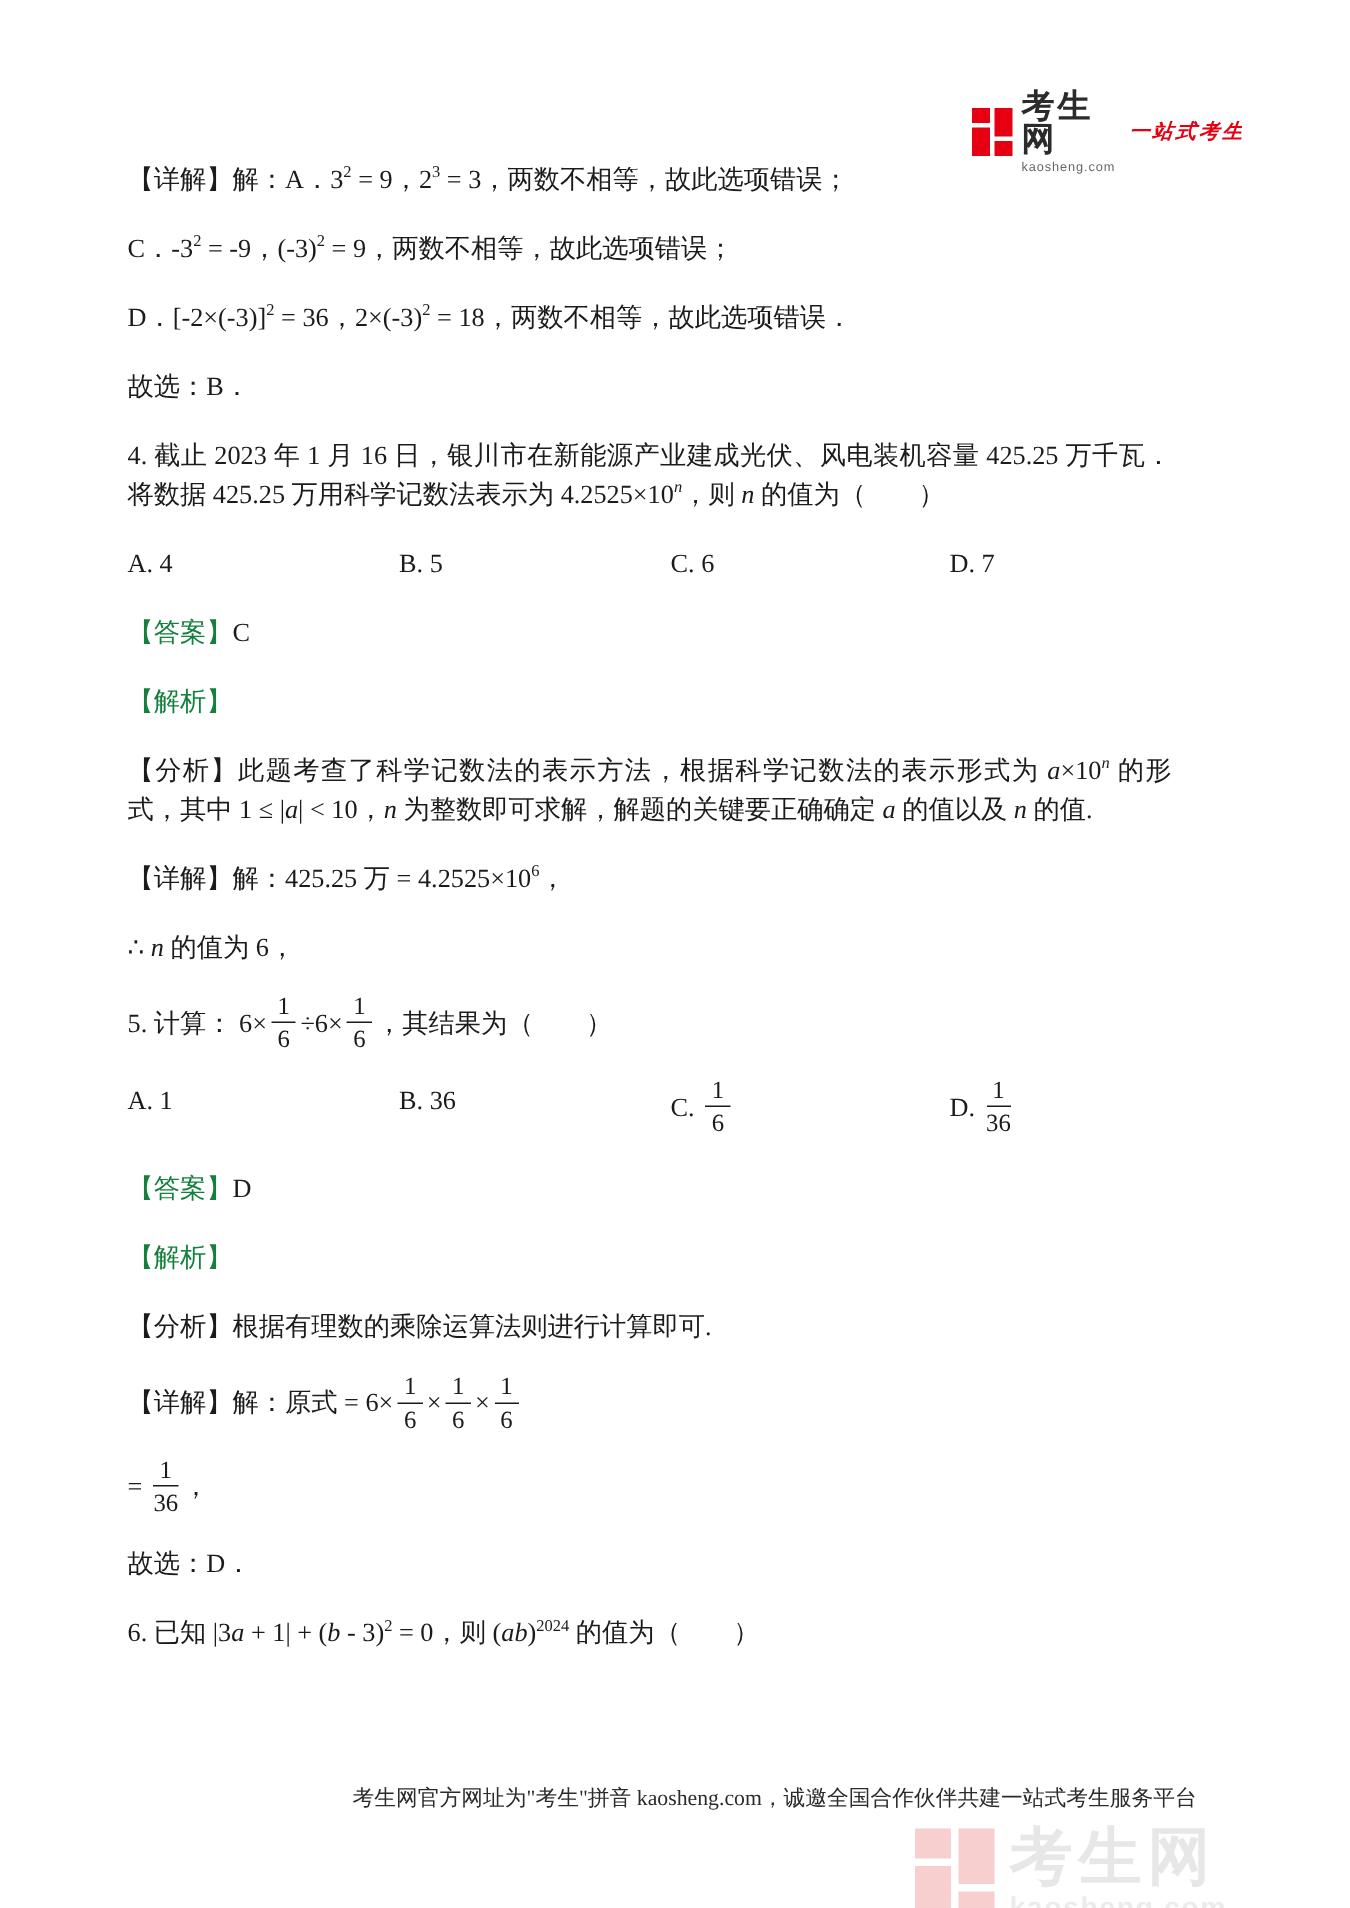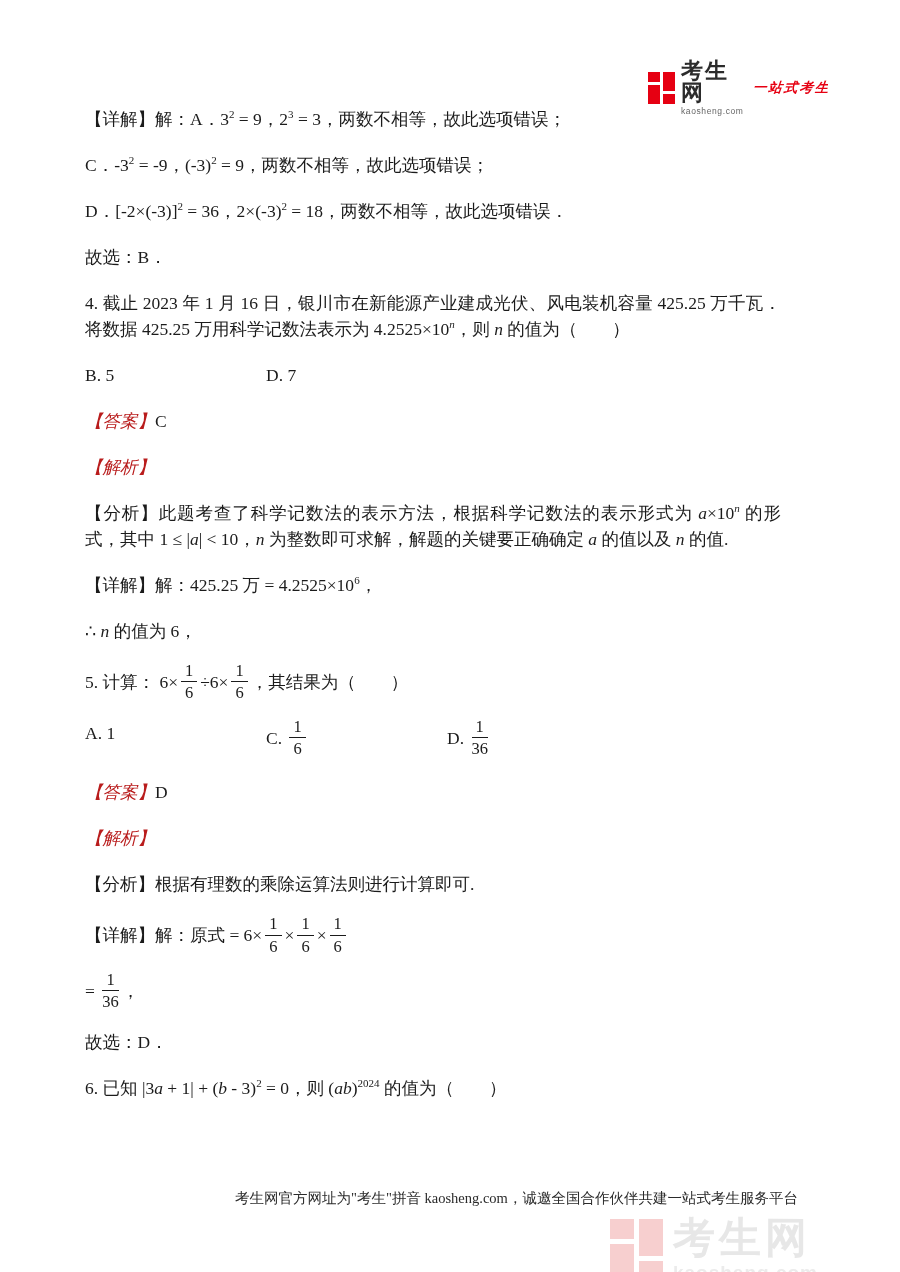--- a/index.html
+++ b/index.html
@@ -21,21 +21,21 @@
   .tagline{color:#e60012;font-size:13.5px;font-weight:bold;font-style:italic;
            margin-left:10px;letter-spacing:2px;transform:skewX(-6deg);white-space:nowrap;}
 
   
   .content{position:absolute;left:85px;right:47px;top:106px;}
   .line{margin:0 0 20px 0;font-size:17.5px;line-height:26px;text-align:justify;}
   .line.frl{margin-bottom:16px;}
   .tk{white-space:pre-wrap;}
   .it{font-style:italic;}
   sup.sp{font-size:11px;line-height:0;}
-  .lbl{color:#b91c1c;font-style:italic;}
+  .lbl{color:#15803d;}
   .fr{display:inline-flex;flex-direction:column;align-items:center;line-height:1.05;
       margin:0 3px;vertical-align:middle;transform:translateY(-2px);font-size:16.5px;}
   .fn{padding:0 4px 2px 4px;border-bottom:1.4px solid #1b1b1b;}
   .fd{padding-top:2px;}
   .opts{display:grid;grid-template-columns:181px 181px 186px auto;align-items:start;
         margin:0 0 20px 0;font-size:17.5px;line-height:26px;}
 
   
   .footer{position:absolute;left:0;right:0;bottom:64px;padding-left:205px;
           text-align:center;font-size:14.5px;color:#2b2b2b;}
@@ -75,37 +75,40 @@
     <span class="tagline">一站式考生服务平台</span>
   </div>
 
   <div class="content">
       <p class="line"><span class="tk">【详解】解：A．</span><span class="tk">3</span><sup class="sp">2</sup><span class="tk"> = 9，</span><span class="tk">2</span><sup class="sp">3</sup><span class="tk"> = 3，两数不相等，故此选项错误；</span></p>
       <p class="line"><span class="tk">C．</span><span class="tk">-3</span><sup class="sp">2</sup><span class="tk"> = -9，</span><span class="tk">(-3)</span><sup class="sp">2</sup><span class="tk"> = 9，两数不相等，故此选项错误；</span></p>
       <p class="line"><span class="tk">D．</span><span class="tk">[-2×(-3)]</span><sup class="sp">2</sup><span class="tk"> = 36，</span><span class="tk">2×(-3)</span><sup class="sp">2</sup><span class="tk"> = 18，两数不相等，故此选项错误．</span></p>
       <p class="line"><span class="tk">故选：B．</span></p>
       <p class="line"><span class="tk">4. 截止 2023 年 1 月 16 日，银川市在新能源产业建成光伏、风电装机容量 425.25 万千瓦．将数据 425.25 万用科学记数法表示为 </span><span class="tk">4.2525×10</span><sup class="sp it">n</sup><span class="tk">，则 </span><span class="tk it">n</span><span class="tk"> 的值为（　　）</span></p>
       <div class="opts">
+        <div class="opt"><span class="tk">A. 4</span></div>
         <div class="opt"><span class="tk">B. 5</span></div>
+        <div class="opt"><span class="tk">C. 6</span></div>
         <div class="opt"><span class="tk">D. 7</span></div>
       </div>
       <p class="line"><span class="lbl">【答案】</span><span class="tk">C</span></p>
       <p class="line"><span class="lbl">【解析】</span></p>
       <p class="line"><span class="tk">【分析】此题考查了科学记数法的表示方法，根据科学记数法的表示形式为 </span><span class="tk it">a</span><span class="tk">×10</span><sup class="sp it">n</sup><span class="tk"> 的形式，其中 1 ≤ |</span><span class="tk it">a</span><span class="tk">| &lt; 10，</span><span class="tk it">n</span><span class="tk"> 为整数即可求解，解题的关键要正确确定 </span><span class="tk it">a</span><span class="tk"> 的值以及 </span><span class="tk it">n</span><span class="tk"> 的值.</span></p>
       <p class="line"><span class="tk">【详解】解：425.25 万 = </span><span class="tk">4.2525×10</span><sup class="sp">6</sup><span class="tk">，</span></p>
       <p class="line"><span class="tk">∴ </span><span class="tk it">n</span><span class="tk"> 的值为 6，</span></p>
       <p class="line frl"><span class="tk">5. 计算： 6×</span><span class="fr">
           <span class="fn">1</span>
           <span class="fd">6</span>
         </span><span class="tk">÷6×</span><span class="fr">
           <span class="fn">1</span>
           <span class="fd">6</span>
         </span><span class="tk">，其结果为（　　）</span></p>
       <div class="opts">
         <div class="opt"><span class="tk">A. 1</span></div>
+        <div class="opt"><span class="tk">B. 36</span></div>
         <div class="opt"><span class="tk">C. </span><span class="fr">
             <span class="fn">1</span>
             <span class="fd">6</span>
           </span></div>
         <div class="opt"><span class="tk">D. </span><span class="fr">
             <span class="fn">1</span>
             <span class="fd">36</span>
           </span></div>
       </div>
       <p class="line"><span class="lbl">【答案】</span><span class="tk">D</span></p>

